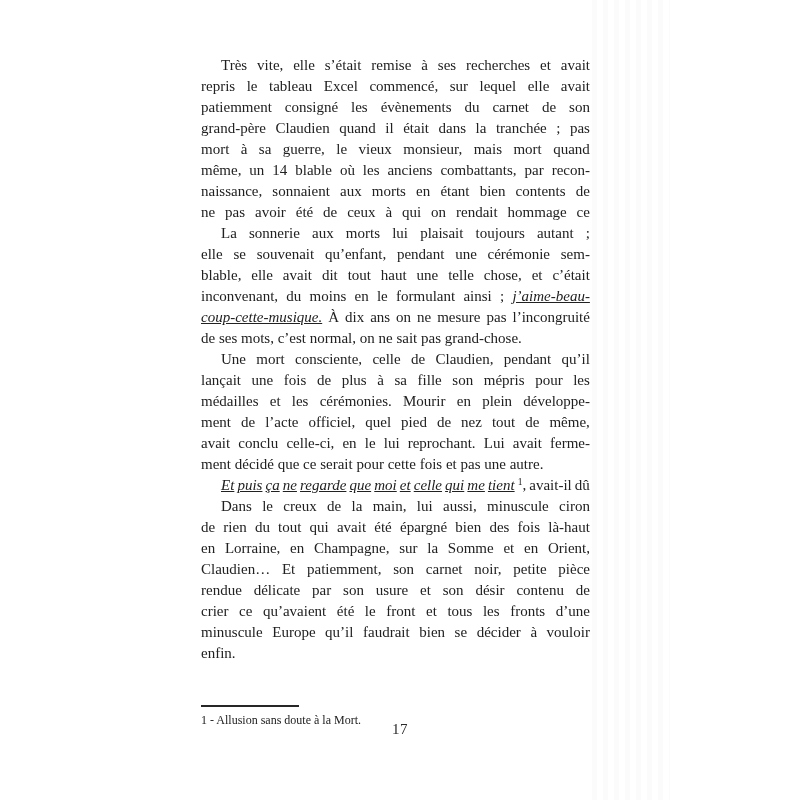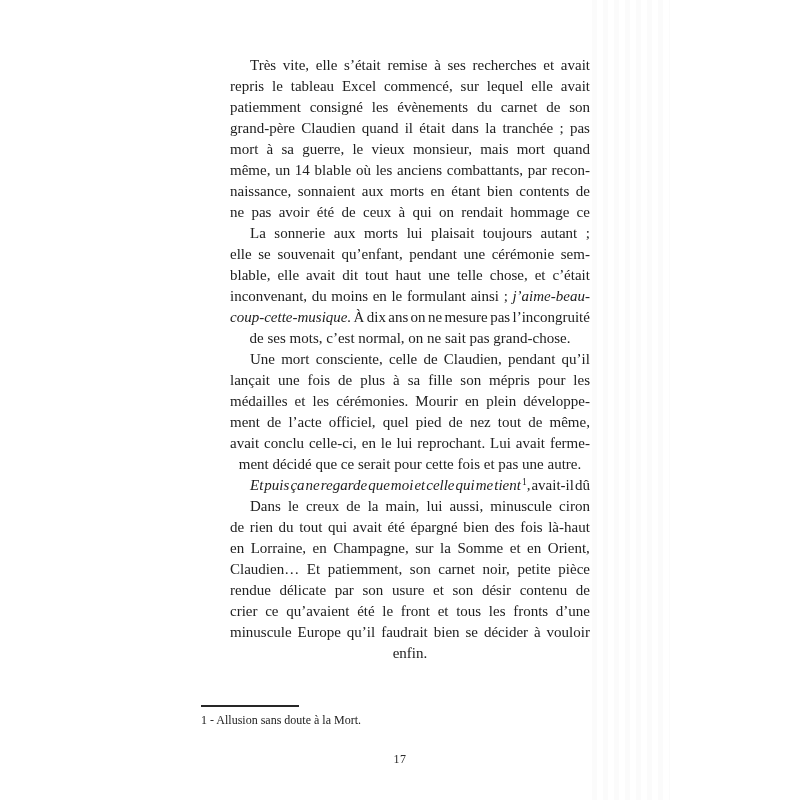--- a/index.html
+++ b/index.html
@@ -17,38 +17,38 @@
   .page::after{
     content:"";position:absolute;left:592px;top:0;width:78px;height:800px;
     background:repeating-linear-gradient(90deg,
       rgba(0,0,0,0.015) 0 5px, rgba(0,0,0,0) 5px 11px);
     pointer-events:none;
   }
   .text-block{
     position:absolute;left:201px;top:55px;width:389px;
     font-size:15px;line-height:21px;
   }
-  .line{height:21px;line-height:21px;text-align:center;margin-left:29px;}
+  .line{height:21px;line-height:21px;text-align:left;}
   .line.just{display:flex;justify-content:space-between;}
   .line.indent{padding-left:20px;}
   .word{white-space:nowrap;}
-  .it{font-style:italic;}
+  .it{font-style:italic;text-decoration:underline;}
   .sup{font-size:9.5px;line-height:0;vertical-align:5px;}
   .footnote-section{
     position:absolute;left:201px;top:705px;width:389px;
   }
   .footnote-rule{
     width:98px;height:0;border-top:2px solid #262626;margin-bottom:5px;
   }
   .footnote-text{
     font-size:12px;line-height:17px;color:#212121;
   }
   .page-number{
-    position:absolute;left:0;top:752px;width:800px;
-    text-align:center;font-size:12px;letter-spacing:0.5px;color:#2a2a2a;
+    position:absolute;left:0;top:721px;width:800px;
+    text-align:center;font-size:15px;letter-spacing:0.5px;color:#2a2a2a;
   }
 </style>
 </head>
 <body>
 
 <div class="page">
 
   <div class="text-block">
       <div>
         <div class="line just indent">

